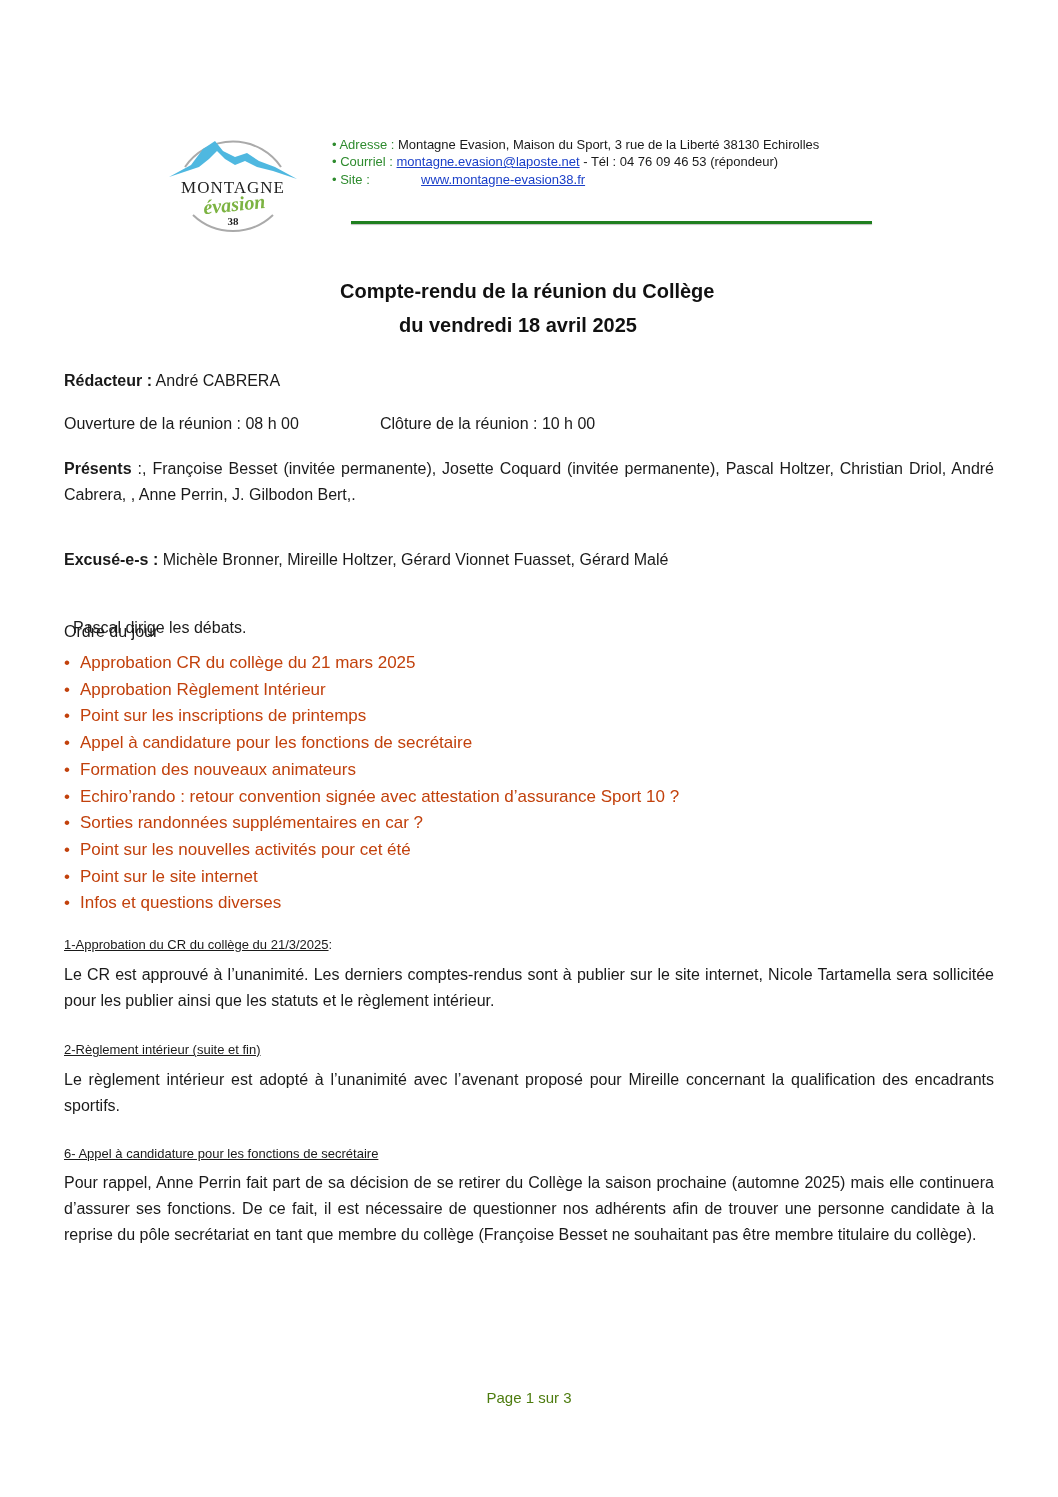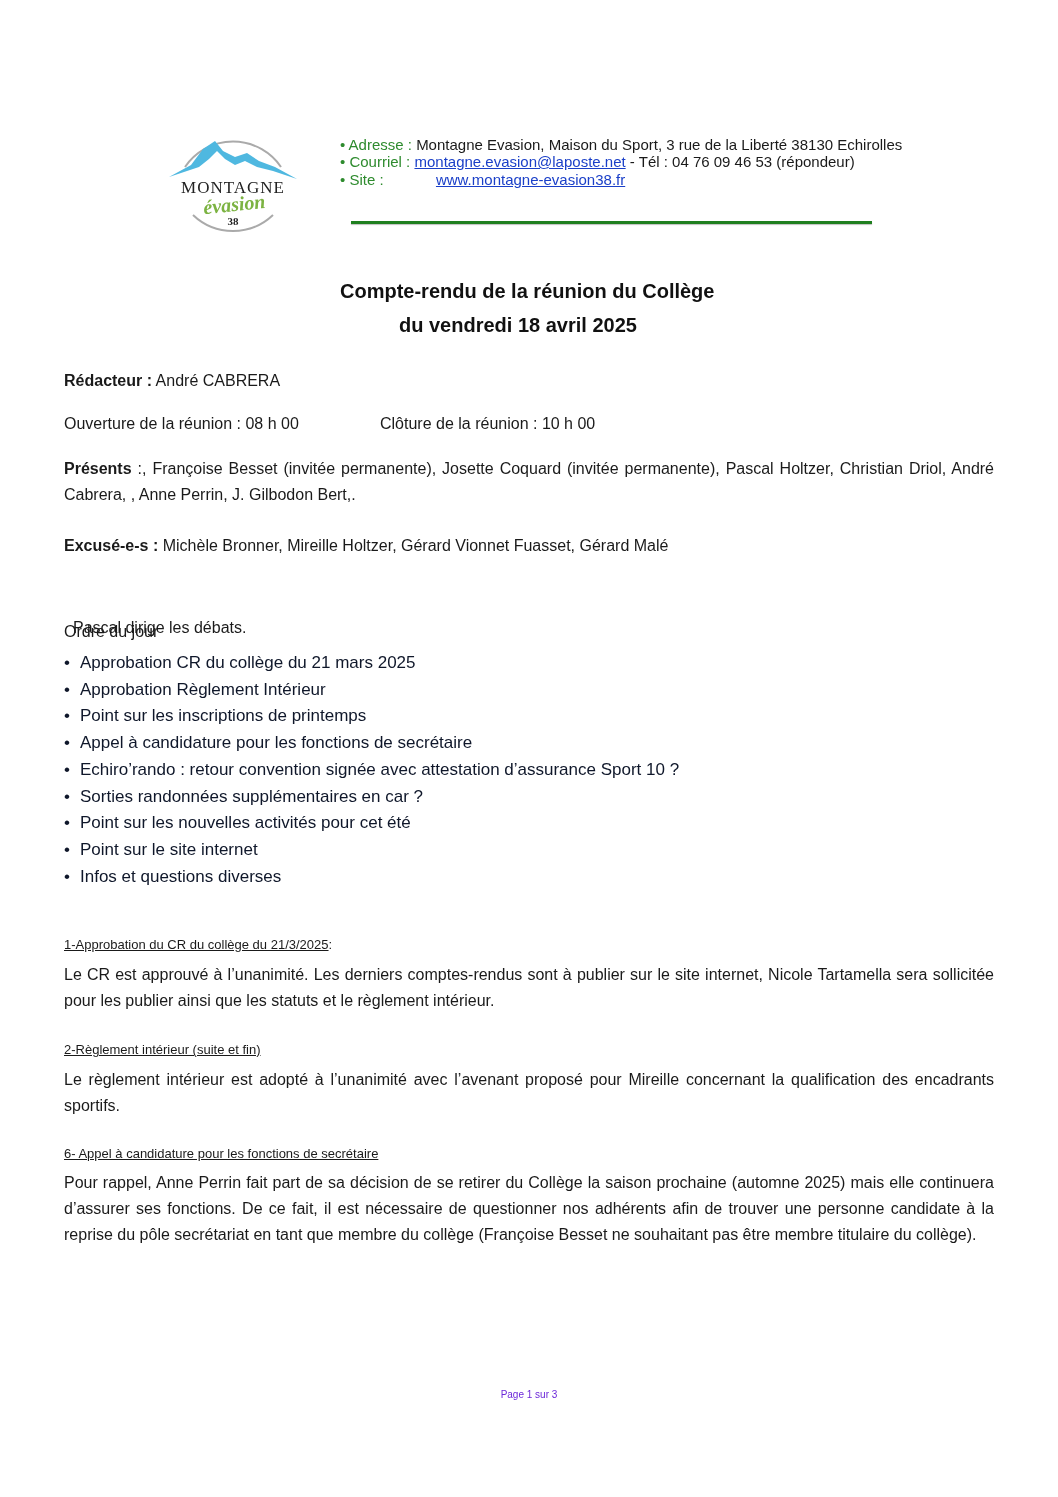--- a/index.html
+++ b/index.html
@@ -4,21 +4,21 @@
   <style>
     html, body { margin: 0; padding: 0; background: #ffffff; }
     body {
       width: 1058px; height: 1497px; position: relative; overflow: hidden;
       font-family: "Liberation Sans", sans-serif; color: #1a1a1a;
     }
     .abs { position: absolute; }
 
     
     #logo { left: 163px; top: 127px; width: 140px; height: 108px; }
-    .contact { left: 340px; font-size: 15px; line-height: 17px; white-space: nowrap; }
+    .contact { left: 332px; font-size: 13px; line-height: 17px; white-space: nowrap; }
     .contact .lbl { color: #2e8b2e; }
     .contact a { color: #1a3fc8; text-decoration: underline; }
     #contact-line-1 { top: 136px; }
     #contact-line-2 { top: 153px; }
     #contact-line-3 { top: 171px; }
     #header-rule {
       left: 351px; top: 221px; width: 521px; height: 3px;
       background: #1f7f1f; box-shadow: 0 1px 1px rgba(0,0,0,0.25);
     }
 
@@ -30,37 +30,37 @@
     
     .txt { font-size: 16px; line-height: 26px; color: #1a1a1a; }
     .just { left: 64px; width: 930px; text-align: justify; }
     .nowrap { white-space: nowrap; }
     b { font-weight: bold; }
 
     #redacteur { left: 64px; top: 368px; text-align: right; }
     #ouverture { left: 64px; top: 411px; }
     #cloture { left: 380px; top: 411px; }
     #presents { top: 456px; }
-    #excuses { left: 64px; top: 533px; }
+    #excuses { left: 64px; top: 547px; }
     #pascal { left: 73px; top: 607px; margin-top: 8px; }
 
     #agenda-title { left: 64px; top: 623px; font-size: 16px; color: #1a1a1a; }
     #agenda { left: 64px; top: 650px; margin: 0; padding: 0; list-style: none; }
-    #agenda li { font-size: 17px; line-height: 26.7px; white-space: nowrap; color: #0f172a; }
+    #agenda li { font-size: 17px; line-height: 26.7px; white-space: nowrap; color: #c2410c; }
     #agenda li .bul { display: inline-block; width: 16px; }
 
     .section-h { left: 64px; font-size: 13px; text-decoration: underline; color: #1a1a1a; white-space: nowrap; }
     #s1-head { top: 937px; }
     #s1-body { top: 962px; }
     #s2-head { top: 1042px; }
     #s2-body { top: 1067px; }
     #s3-head { top: 1146px; }
     #s3-body { top: 1170px; }
 
-    #page-number { left: 0; width: 1058px; top: 1389px; text-align: center; font-size: 10px; color: #6d28d9; }
+    #page-number { left: 0; width: 1058px; top: 1389px; text-align: center; font-size: 15px; color: #4d7c0f; }
   </style>
 </head>
 <body>
 
 <svg id="logo" class="abs" viewBox="0 0 140 108">
   <path d="M22 40 A58 58 0 0 1 118 40" fill="none" stroke="#aaaaaa" stroke-width="2"></path>
   <path d="M30 88 A58 58 0 0 0 110 88" fill="none" stroke="#aaaaaa" stroke-width="2"></path>
   <path d="M6 50 L28 38 L40 22 L52 14 L60 24 L72 30 L84 26 L96 34 L112 40 L134 52 L110 44 L94 40 L82 34 L72 38 L62 32 L54 24 L46 32 L36 40 L24 44 Z" fill="#4fb8e0"></path>
   <text x="70" y="66" text-anchor="middle" font-family="Liberation Serif, serif" font-size="17" letter-spacing="1" fill="#222">MONTAGNE</text>
   <text x="72" y="84" text-anchor="middle" font-family="Liberation Serif, serif" font-style="italic" font-weight="bold" font-size="20" fill="#7cb342" transform="rotate(-6 72 84)">évasion</text>
@@ -97,20 +97,21 @@
   <b>Excusé-e-s :</b><span> Michèle Bronner, Mireille Holtzer, Gérard Vionnet Fuasset, Gérard Malé</span>
 </div>
 <div id="pascal" class="abs txt nowrap">Pascal dirige les débats.</div>
 
 <div id="agenda-title" class="abs">Ordre du jour</div>
 <ul id="agenda" class="abs">
   <li><span class="bul">•</span><span>Approbation CR du collège du 21 mars 2025</span></li>
   <li><span class="bul">•</span><span>Approbation Règlement Intérieur</span></li>
   <li><span class="bul">•</span><span>Point sur les inscriptions de printemps</span></li>
   <li><span class="bul">•</span><span>Appel à candidature pour les fonctions de secrétaire</span></li>
+  <li><span class="bul">•</span><span>Formation des nouveaux animateurs</span></li>
   <li><span class="bul">•</span><span>Echiro’rando : retour convention signée avec attestation d’assurance Sport 10 ?</span></li>
   <li><span class="bul">•</span><span>Sorties randonnées supplémentaires en car ?</span></li>
   <li><span class="bul">•</span><span>Point sur les nouvelles activités pour cet été</span></li>
   <li><span class="bul">•</span><span>Point sur le site internet</span></li>
   <li><span class="bul">•</span><span>Infos et questions diverses</span></li>
 </ul>
 
 <div id="s1-head" class="abs section-h">
   <span>1-Approbation du CR du collège du 21/3/2025</span><span style="text-decoration:none;display:inline-block"> :</span>
 </div>

